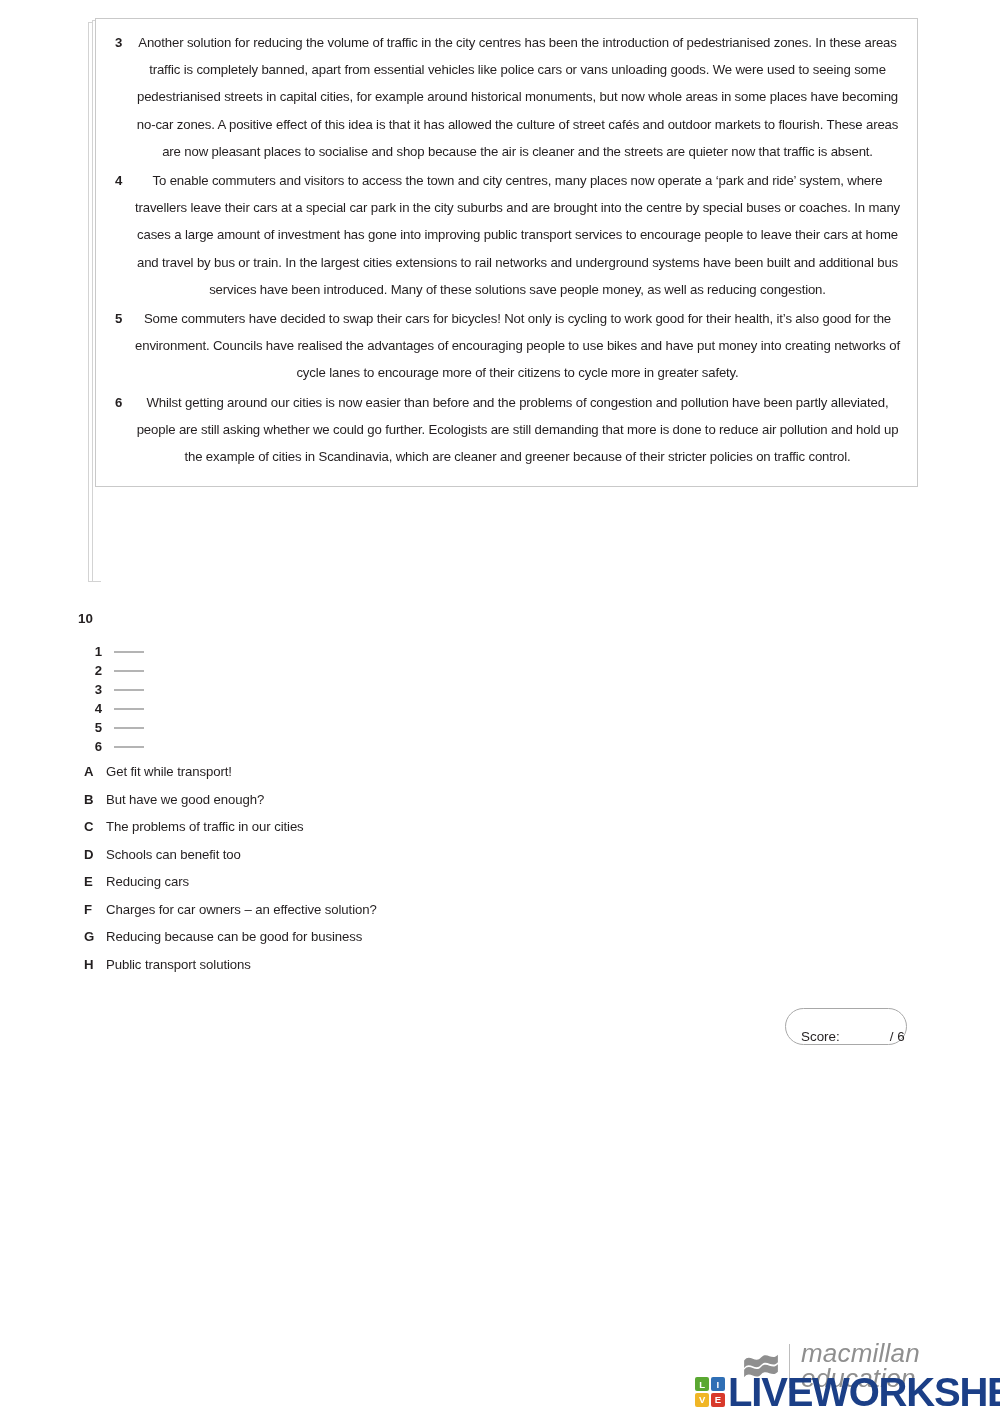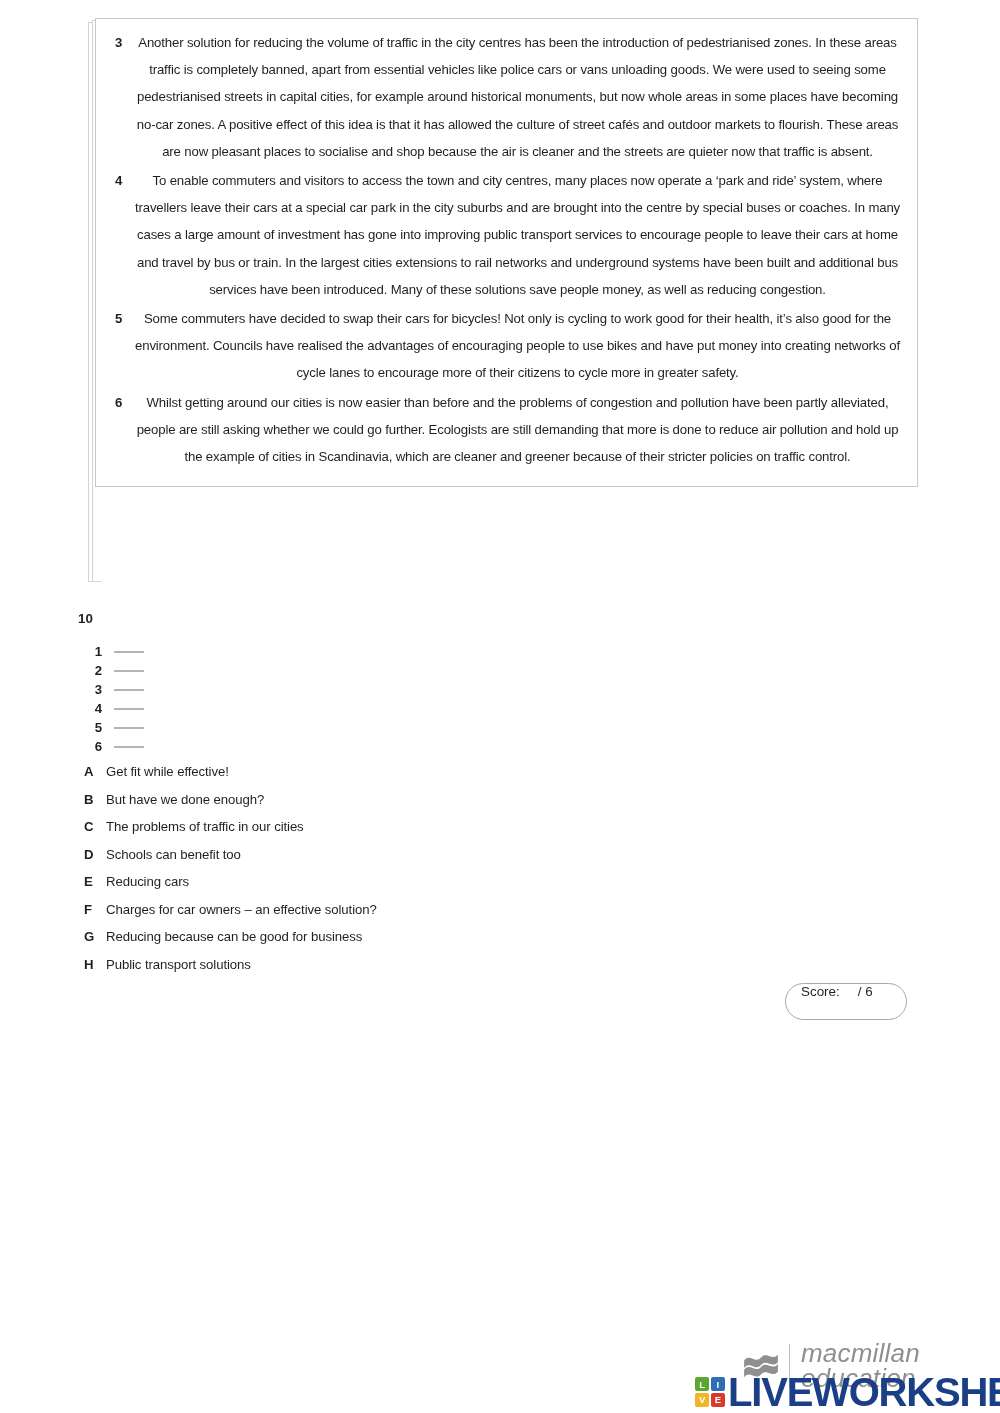--- a/index.html
+++ b/index.html
@@ -126,30 +126,31 @@
   }
   .option-text {
     font-size: 13.2px;
     letter-spacing: -0.1px;
   }
 
   
   .score-box {
     position: absolute;
     left: 785px;
-    top: 983px;
+    top: 1008px;
     width: 122px;
     height: 37px;
     box-sizing: border-box;
     border: 1.6px solid #a8a8a8;
     border-radius: 19px;
     background: #ffffff;
     display: flex;
-    align-items: flex-start;
+    align-items: flex-end;
     padding-left: 15px;
+    gap: 32px;
   }
   .score-label {
     font-size: 13.4px;
     color: #231f20;
   }
   .score-value {
     font-size: 13.4px;
     color: #231f20;
     margin-left: 18px;
   }
@@ -292,25 +293,25 @@
     </div>
     <div class="answer-row">
       <div class="answer-label">6</div>
       <div class="answer-blank"></div>
     </div>
   </div>
 
   <div class="options">
     <div class="option-row">
       <div class="option-letter">A</div>
-      <div class="option-text">Get fit while effective!</div>
+      <div class="option-text">Get fit while transport!</div>
     </div>
     <div class="option-row">
       <div class="option-letter">B</div>
-      <div class="option-text">But have we done enough?</div>
+      <div class="option-text">But have we good enough?</div>
     </div>
     <div class="option-row">
       <div class="option-letter">C</div>
       <div class="option-text">The problems of traffic in our cities</div>
     </div>
     <div class="option-row">
       <div class="option-letter">D</div>
       <div class="option-text">Schools can benefit too</div>
     </div>
     <div class="option-row">

